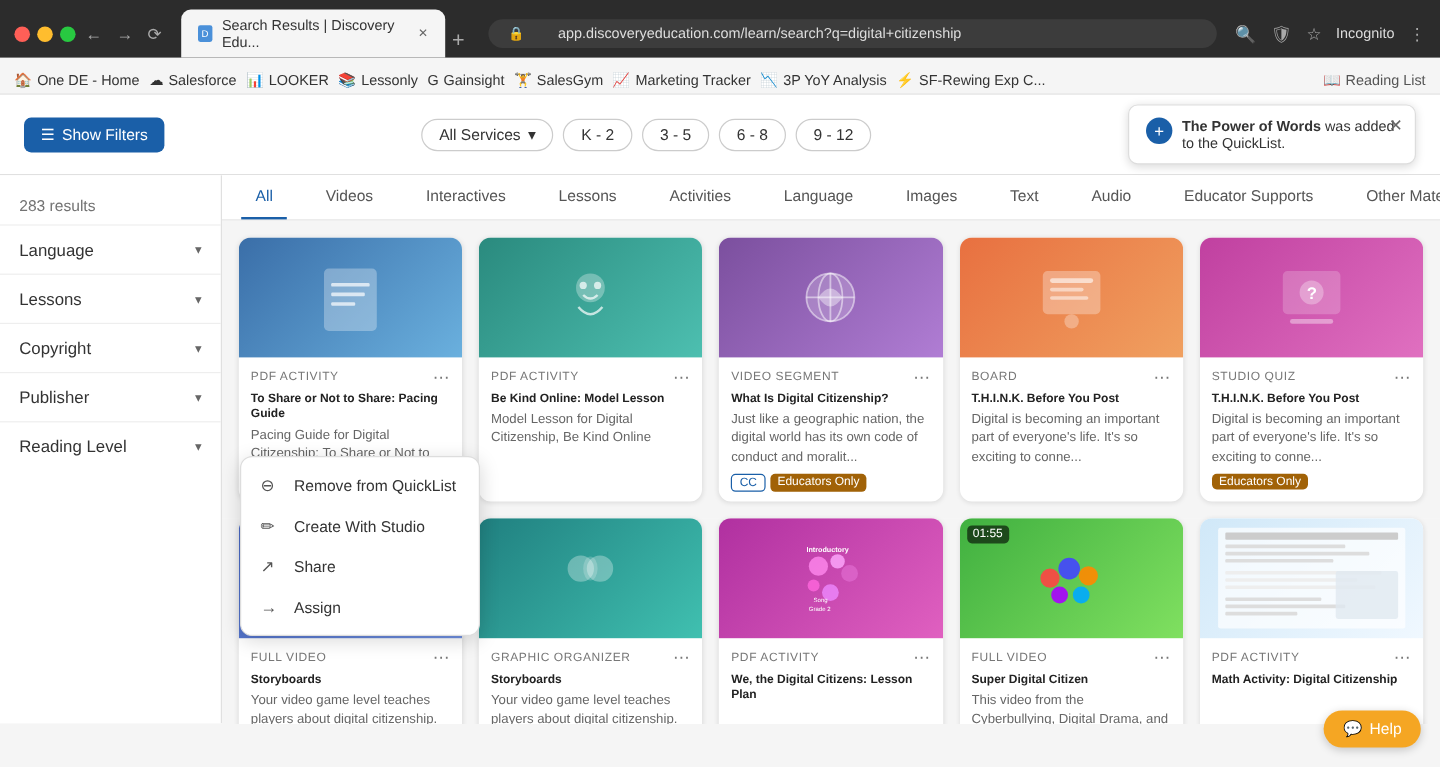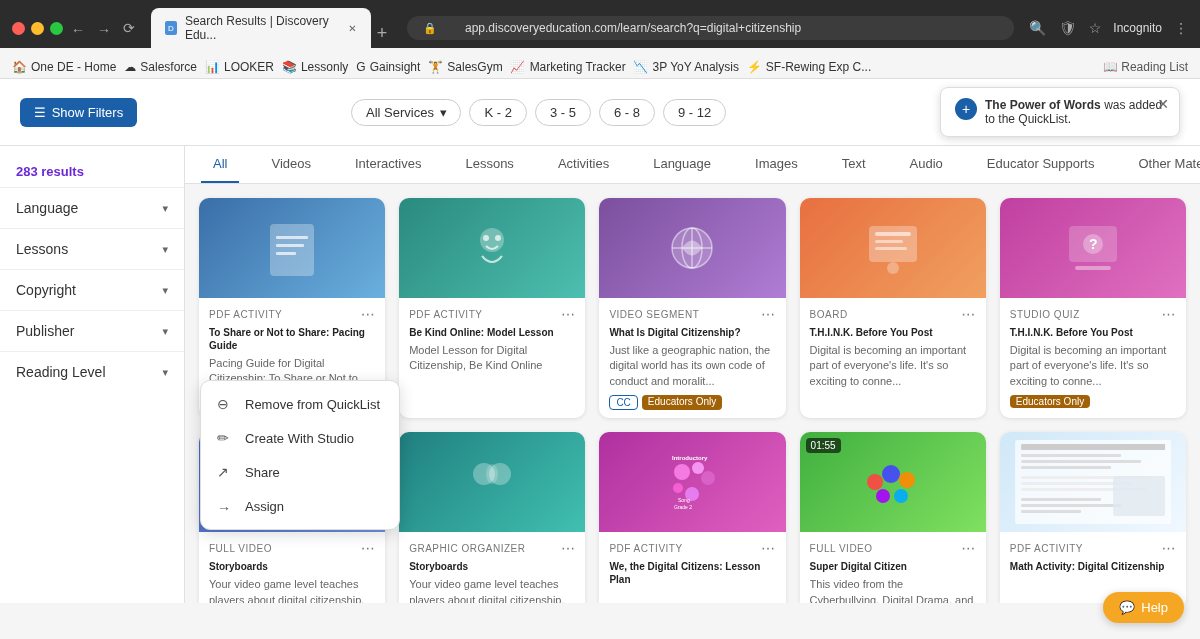--- a/index.html
+++ b/index.html
@@ -70,21 +70,21 @@
     .notif-close { position: absolute; top: 8px; right: 10px; cursor: pointer; color: #666; font-size: 14px; }
 
     
     .main-layout { display: flex; flex: 1; overflow: hidden; }
 
     
     .sidebar {
       width: 185px; flex-shrink: 0; border-right: 1px solid #e0e0e0;
       background: white; padding: 10px 0;
     }
-    .result-count { padding: 8px 16px; font-size: 13px; color: #6d28d9; font-weight: 700; }
+    .result-count { padding: 8px 16px; font-size: 13px; color: #737373; font-weight: 400; }
     .sidebar-section {
       border-top: 1px solid #eee; padding: 12px 16px; cursor: pointer;
       display: flex; justify-content: space-between; align-items: center;
       font-size: 14px; color: #333; font-weight: 500;
     }
     .chevron { font-size: 11px; color: #666; }
 
     
     .context-menu {
       position: absolute; background: white; border: 1px solid #ddd; border-radius: 10px;

